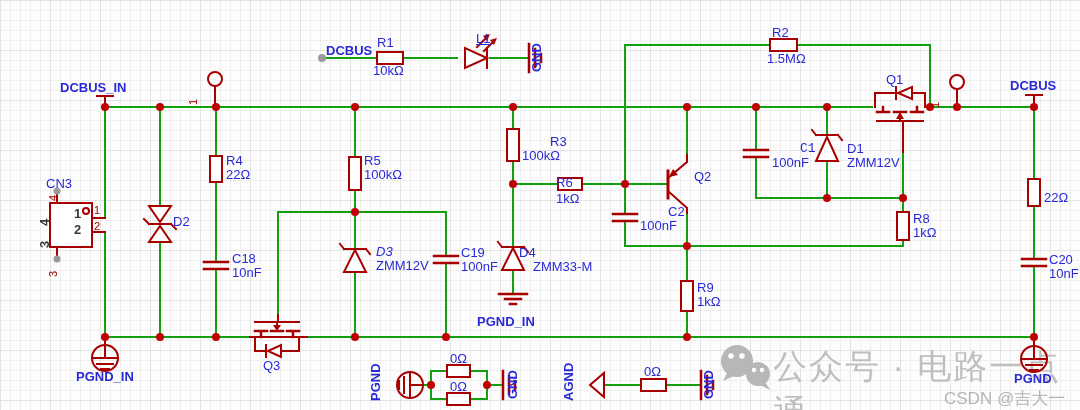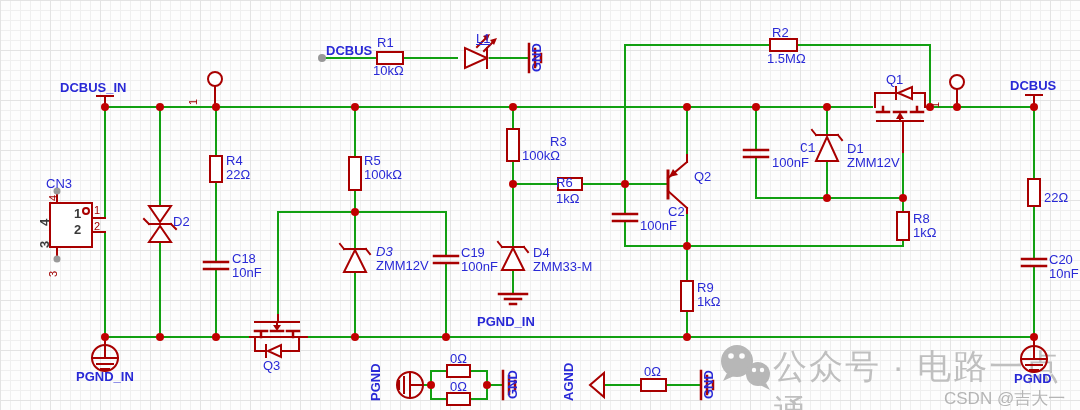--- a/index.html
+++ b/index.html
@@ -309,21 +309,21 @@
   <span class="lbl" style="left:364px;top:167px;">100kΩ</span>
   <span class="lbl" style="left:376px;top:244px;font-style:italic;">D3</span>
   <span class="lbl" style="left:376px;top:258px;">ZMM12V</span>
   <span class="lbl" style="left:461px;top:245px;">C19</span>
   <span class="lbl" style="left:461px;top:259px;">100nF</span>
   <span class="lbl" style="left:263px;top:358px;">Q3</span>
   <span class="lbl" style="left:522px;top:134px;padding-left:28px;">R3</span>
   <span class="lbl" style="left:522px;top:148px;">100kΩ</span>
   <span class="lbl" style="left:556px;top:162px;margin-top:13px;">R6</span>
   <span class="lbl" style="left:556px;top:191px;">1kΩ</span>
-  <span class="lbl" style="left:533px;top:245px;text-align:center;">D4</span>
+  <span class="lbl" style="left:519px;top:245px;text-align:center;">D4</span>
   <span class="lbl" style="left:533px;top:259px;">ZMM33-M</span>
   <span class="lbl" style="left:640px;top:204px;padding-left:28px;">C2</span>
   <span class="lbl" style="left:640px;top:218px;">100nF</span>
   <span class="lbl" style="left:694px;top:169px;">Q2</span>
   <span class="lbl" style="left:697px;top:280px;">R9</span>
   <span class="lbl" style="left:697px;top:294px;">1kΩ</span>
   <span class="lbl" style="left:800px;top:141px;font-family:Liberation Mono, monospace;">C1</span>
   <span class="lbl" style="left:772px;top:155px;">100nF</span>
   <span class="lbl" style="left:847px;top:141px;">D1</span>
   <span class="lbl" style="left:847px;top:155px;">ZMM12V</span>

